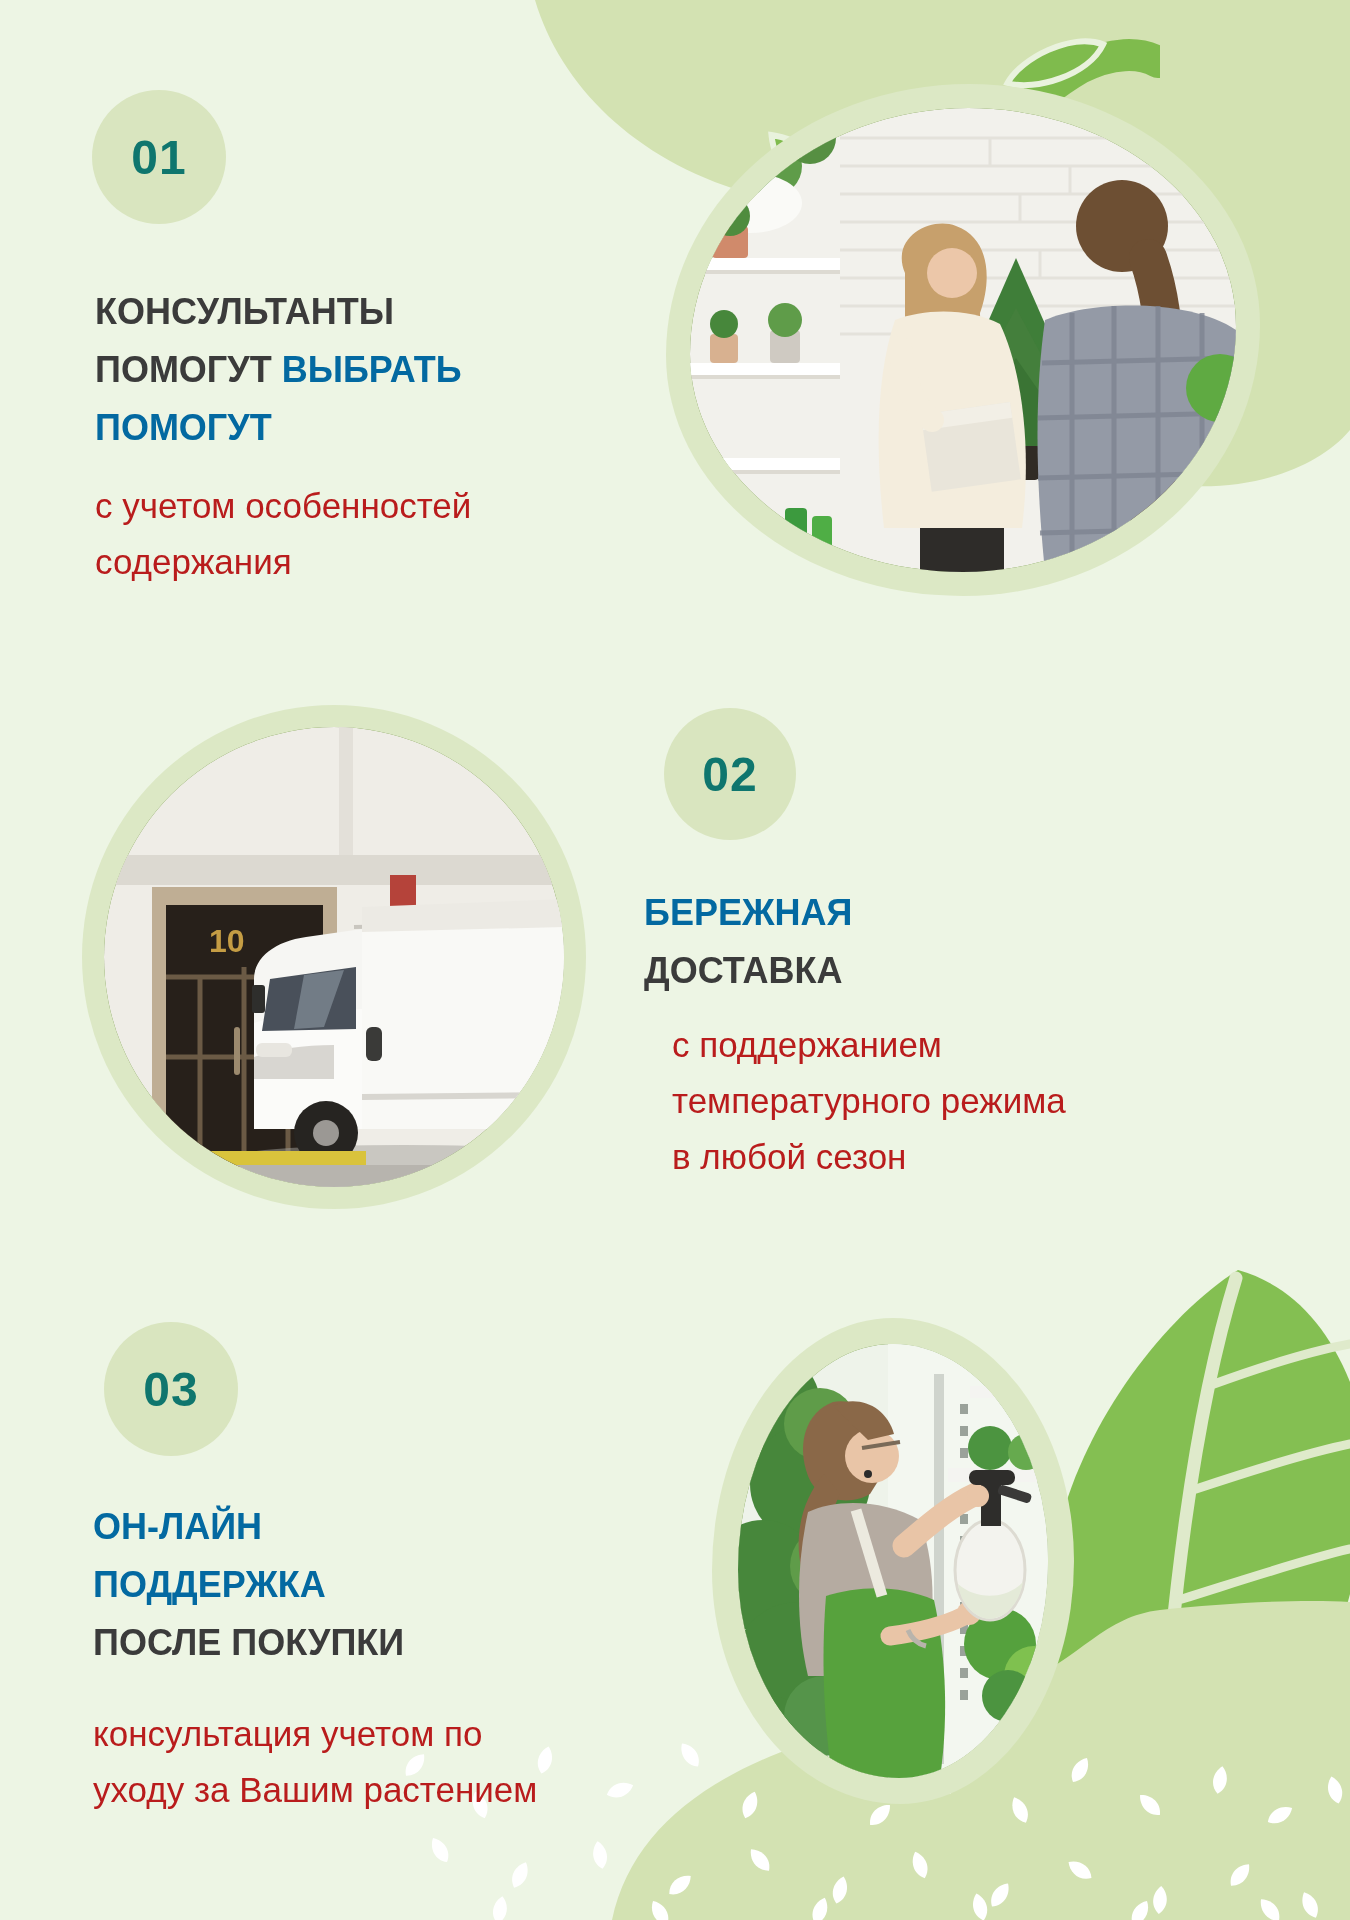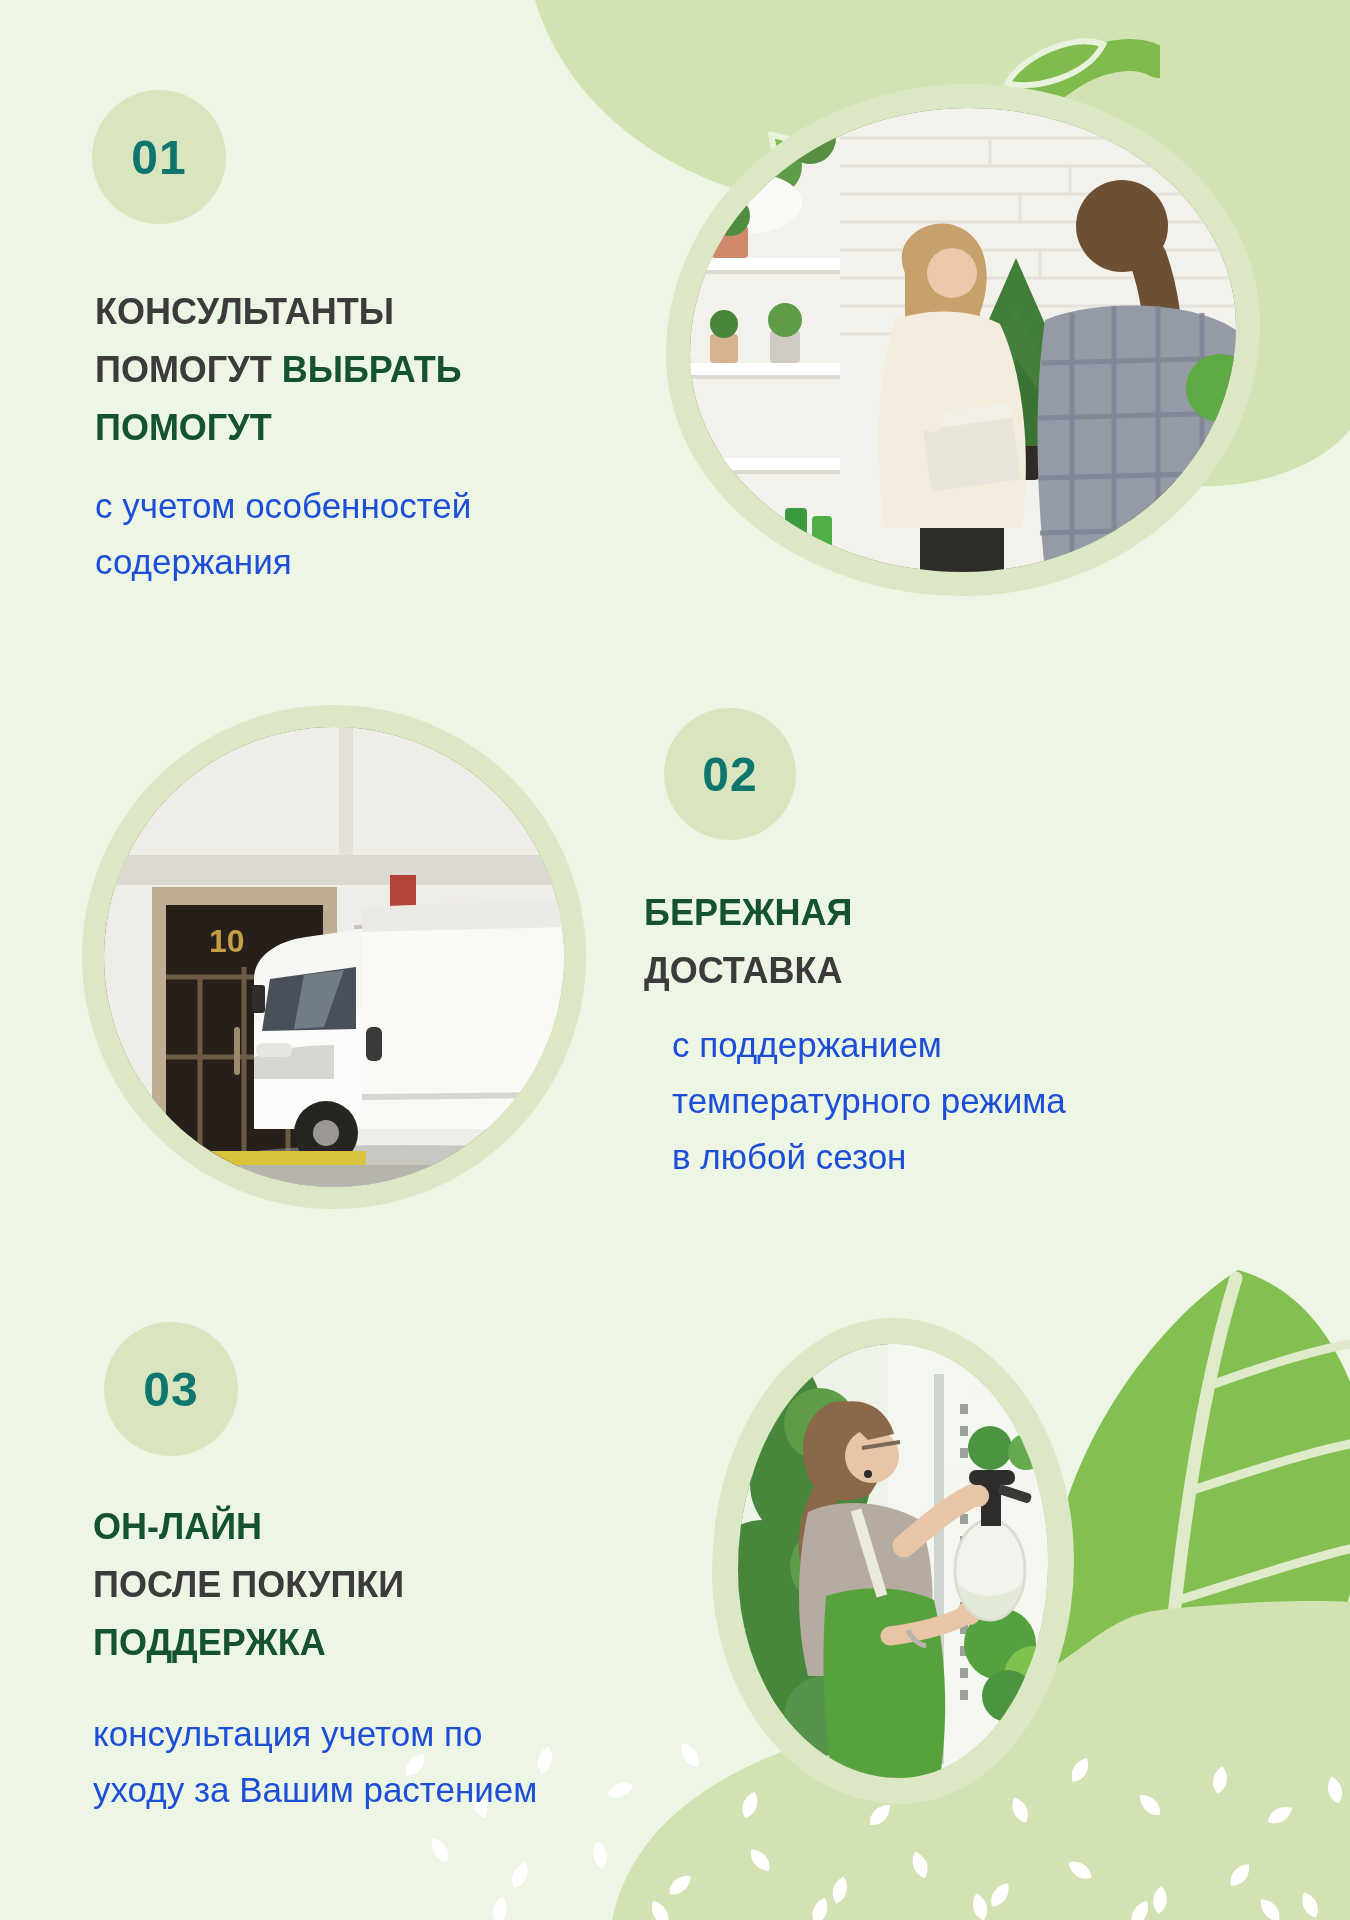--- a/index.html
+++ b/index.html
@@ -32,22 +32,22 @@
     background:#d9e5bf;border-radius:50%;z-index:5;
     display:flex;align-items:center;justify-content:center;
     color:#0f766e;font-weight:bold;font-size:48px;letter-spacing:1px;
   }
   .badge1{left:92px;top:90px;width:134px;height:134px;}
   .badge2{left:664px;top:708px;width:132px;height:132px;}
   .badge3{left:104px;top:1322px;width:134px;height:134px;}
 
   
   .heading{z-index:5;font-weight:bold;font-size:36px;line-height:58px;letter-spacing:0;color:#3b3b3b;}
-  .heading .grn{color:#14532d;}
-  .subtitle{z-index:5;font-weight:normal;font-size:35px;line-height:56px;color:#1d4ed8;}
+  .heading .grn{color:#0369a1;}
+  .subtitle{z-index:5;font-weight:normal;font-size:35px;line-height:56px;color:#b91c1c;}
   .h1{left:95px;top:283px;width:600px;}
   .s1{left:95px;top:478px;width:560px;}
   .h2{left:644px;top:884px;width:640px;}
   .s2{left:672px;top:1017px;width:640px;}
   .h3{left:93px;top:1498px;width:600px;}
   .s3{left:93px;top:1706px;width:600px;}
 </style>
 </head>
 <body>
 
@@ -347,21 +347,21 @@
     <div><span>ДОСТАВКА</span></div>
   </div>
   <div class="abs subtitle s2">
     <div>с поддержанием</div>
     <div>температурного режима</div>
     <div>в любой сезон</div>
   </div>
 
   <div class="abs heading h3">
     <div><span class="grn">ОН-ЛАЙН</span></div>
+    <div><span class="grn">ПОДДЕРЖКА</span></div>
     <div><span>ПОСЛЕ ПОКУПКИ</span></div>
-    <div><span class="grn">ПОДДЕРЖКА</span></div>
   </div>
   <div class="abs subtitle s3">
     <div>консультация учетом по</div>
     <div>уходу за Вашим растением</div>
   </div>
 
 </div>
 
 </body></html>

